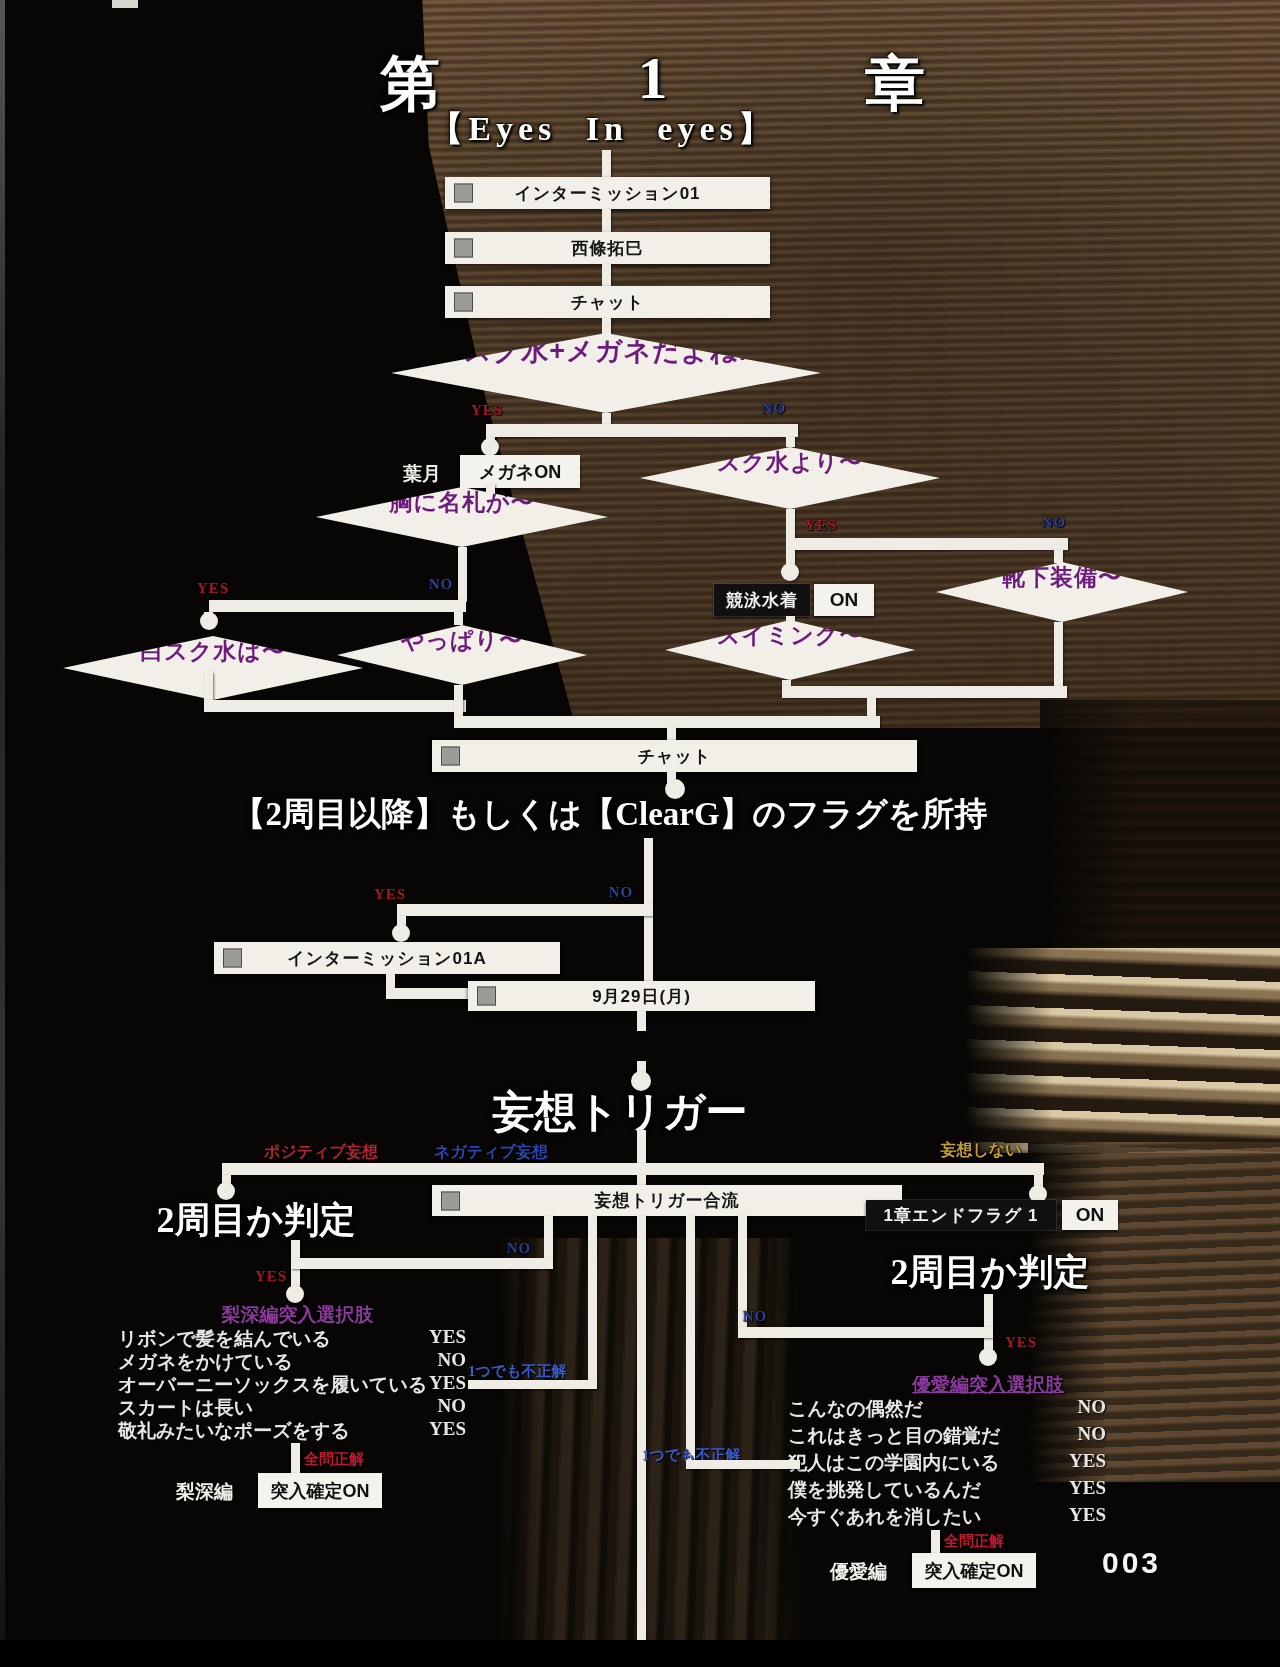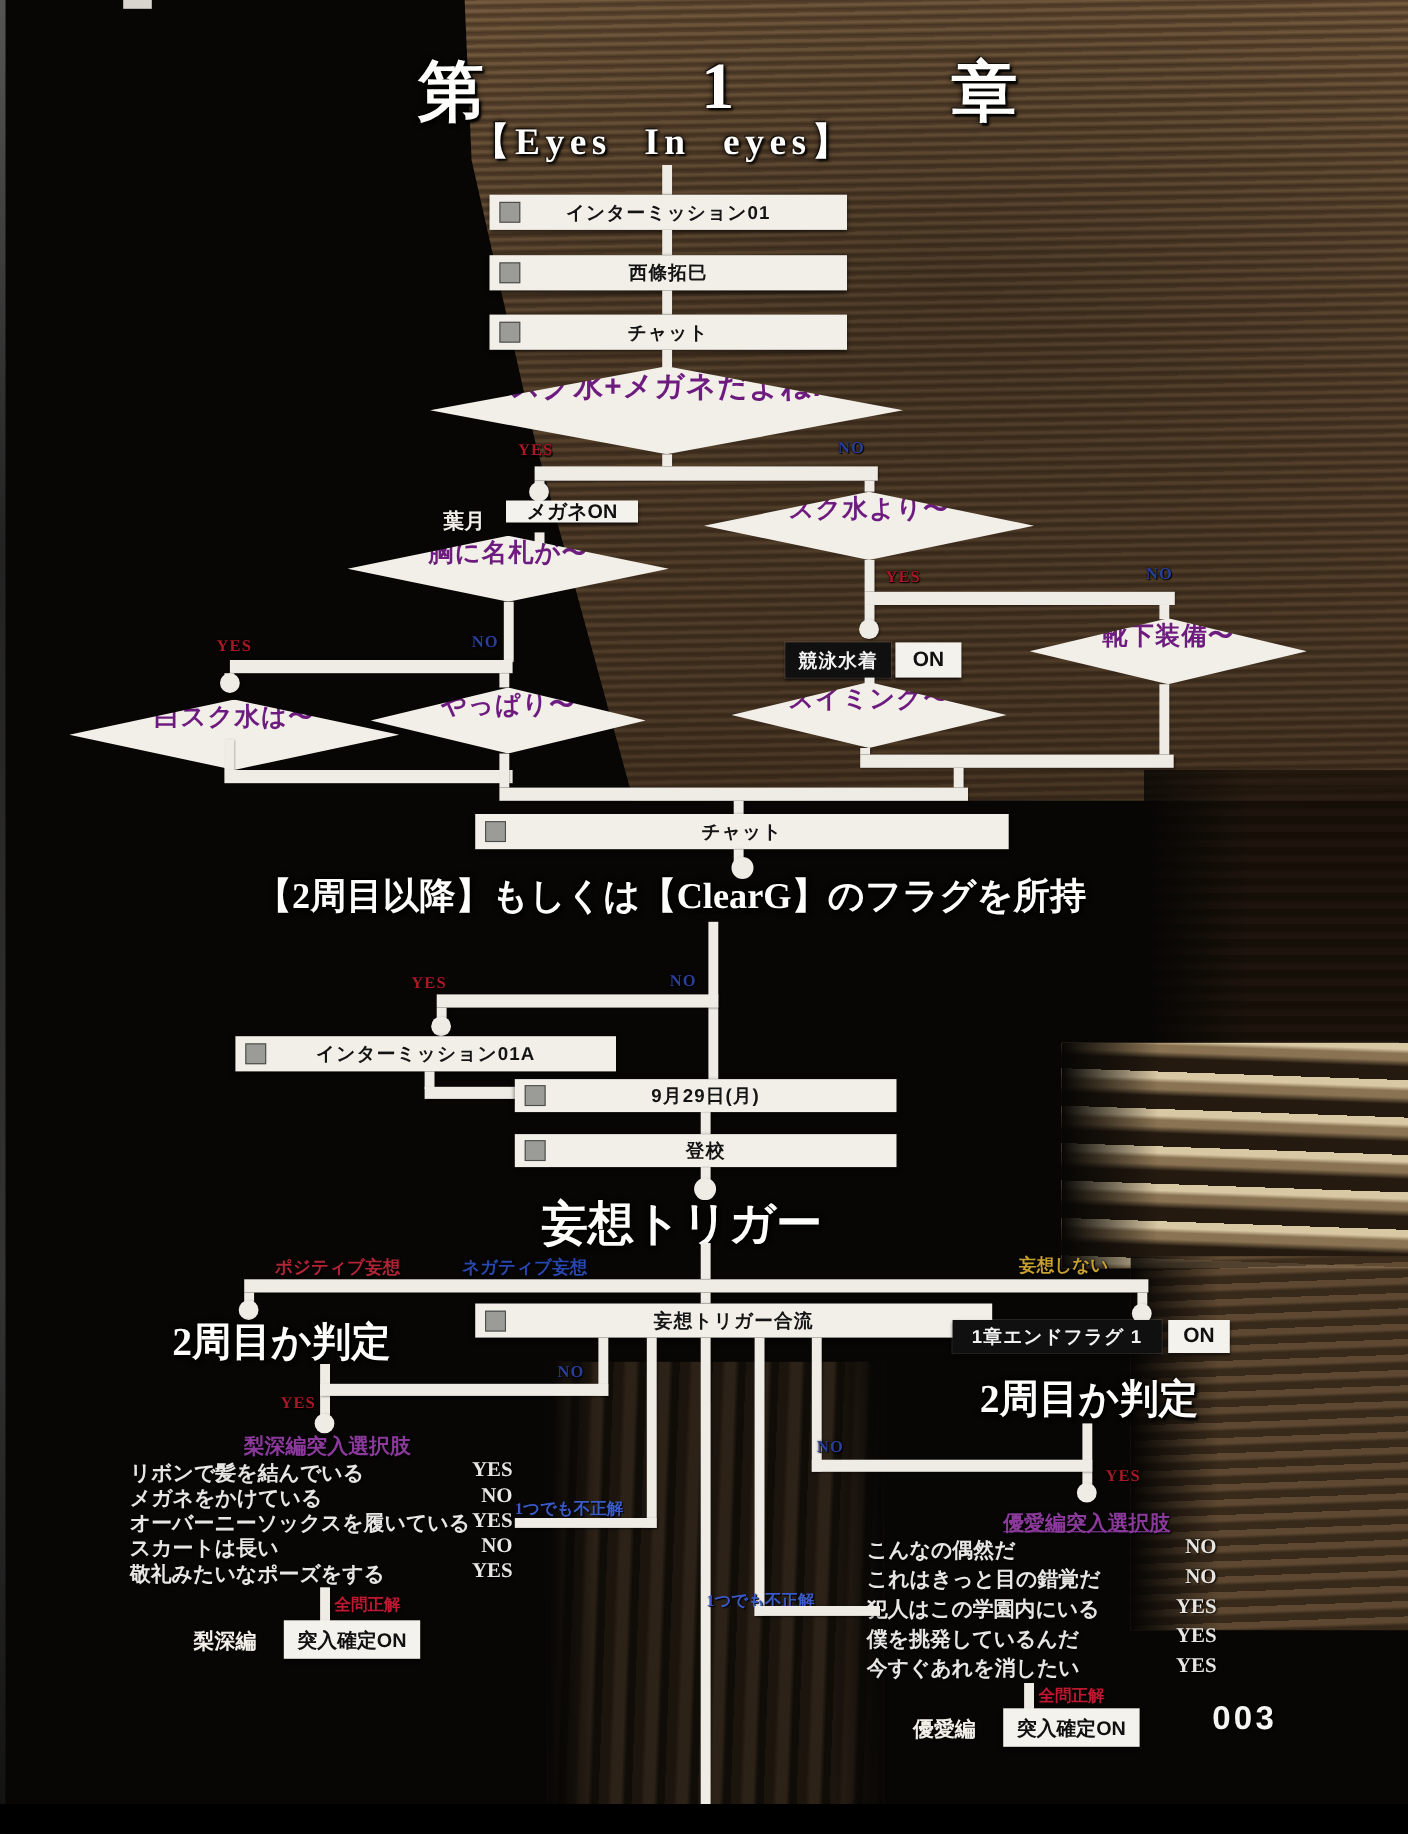--- a/index.html
+++ b/index.html
@@ -47,21 +47,21 @@
         filter:drop-shadow(0 2px 2px rgba(0,0,0,.6));white-space:nowrap;}
   .blackbox{position:absolute;background:#101010;color:#f2f2f2;display:flex;align-items:center;
         justify-content:center;font-size:17px;font-weight:600;letter-spacing:1px;
         box-shadow:0 0 0 1px rgba(255,255,255,.12),0 2px 3px rgba(0,0,0,.8);}
   .onbox{position:absolute;background:#f4f2ec;color:#101010;display:flex;align-items:center;
         justify-content:center;font-size:19px;font-weight:700;box-shadow:0 2px 3px rgba(0,0,0,.7);}
   .yn{position:absolute;font-family:"Liberation Serif",serif;font-weight:700;font-size:15px;
         letter-spacing:1px;text-align:center;text-shadow:1px 1px 1px #000,0 0 2px #000;}
   .yes{color:#a61925}.no{color:#2a3f9a}
   .smalllbl{position:absolute;font-family:"Liberation Serif",serif;font-weight:700;font-size:16px;
-        text-align:center;text-shadow:1px 1px 1px #000,0 0 3px #000;white-space:nowrap;}
+        text-align:center;text-shadow:1px 1px 1px #000,0 0 3px #000;white-space:nowrap;margin-left:14px;}
   .bigtxt{position:absolute;color:#fdfdfb;font-family:"Liberation Serif",serif;font-weight:800;
         text-align:center;white-space:nowrap;
         text-shadow:2px 2px 2px #000,-1px -1px 1px rgba(0,0,0,.8),0 0 6px rgba(0,0,0,.9);}
   .whitelbl{position:absolute;color:#f2efe9;font-size:19px;font-weight:700;
         text-shadow:1px 1px 2px #000;white-space:nowrap;}
   .phead{position:absolute;color:#8b3a9b;font-family:"Liberation Serif",serif;font-weight:800;
         font-size:19px;text-align:center;white-space:nowrap;
         text-shadow:1px 1px 1px #000,0 0 3px #000;}
   .clist{position:absolute;font-family:"Liberation Serif",serif;font-weight:700;color:#e8e6e2;}
   .clist .row{display:flex;justify-content:space-between;text-shadow:1px 1px 2px #000;}
@@ -113,21 +113,21 @@
     <span>スク水+メガネだよね!</span>
   </div>
   <div class="vl" style="left:602px;top:413px;width:9px;height:11px;"></div>
   <div class="hl" style="left:486px;top:424px;width:312px;height:13px;"></div>
   <div class="yn yes" style="left:462px;top:402px;width:50px;">YES</div>
   <div class="yn no" style="left:752px;top:400px;width:44px;">NO</div>
 
   <div class="vl" style="left:486px;top:437px;width:9px;height:8px;"></div>
   <div class="dot" style="left:481px;top:438px;width:18px;height:18px;"></div>
   <div class="whitelbl" style="left:403px;top:461px;">葉月</div>
-  <div class="onbox" style="left:460px;top:455px;width:120px;height:20px;font-size:18px;">
+  <div class="onbox" style="left:460px;top:455px;width:120px;height:33px;font-size:18px;">
     <span>メガネON</span>
   </div>
 
   <div class="vl" style="left:786px;top:437px;width:9px;height:10px;"></div>
   <div class="dia" style="left:640px;top:447px;width:300px;height:62px;">
     <span>スク水より〜</span>
   </div>
 
   <div class="vl" style="left:486px;top:484px;width:9px;height:10px;"></div>
   <div class="dia" style="left:316px;top:487px;width:292px;height:60px;">
@@ -199,24 +199,20 @@
     <span>インターミッション01A</span>
   </div>
   <div class="vl" style="left:386px;top:974px;width:9px;height:16px;"></div>
   <div class="hl" style="left:386px;top:988px;width:84px;height:11px;"></div>
 
   <div class="pbox" style="left:468px;top:981px;width:347px;height:30px;">
     <span class="sq"></span>
     <span>9月29日(月)</span>
   </div>
   <div class="vl" style="left:637px;top:1011px;width:9px;height:20px;"></div>
-  <div class="pbox" style="left:468px;top:1031px;width:347px;height:30px;">
-    <span class="sq"></span>
-    <span>登校</span>
-  </div>
   <div class="vl" style="left:637px;top:1061px;width:9px;height:15px;"></div>
   <div class="dot" style="left:631px;top:1071px;width:20px;height:20px;"></div>
 
   <div class="bigtxt" style="left:470px;top:1084px;width:300px;font-size:42px;">妄想トリガー</div>
   <div class="vl" style="left:637px;top:1130px;width:9px;height:33px;"></div>
   <div class="hl" style="left:222px;top:1163px;width:822px;height:12px;"></div>
   <div class="smalllbl" style="left:247px;top:1142px;width:120px;color:#b22535;">ポジティブ妄想</div>
   <div class="smalllbl" style="left:415px;top:1142px;width:124px;color:#2848b0;">ネガティブ妄想</div>
   <div class="smalllbl" style="left:917px;top:1140px;width:100px;color:#c8a030;">妄想しない</div>
 

